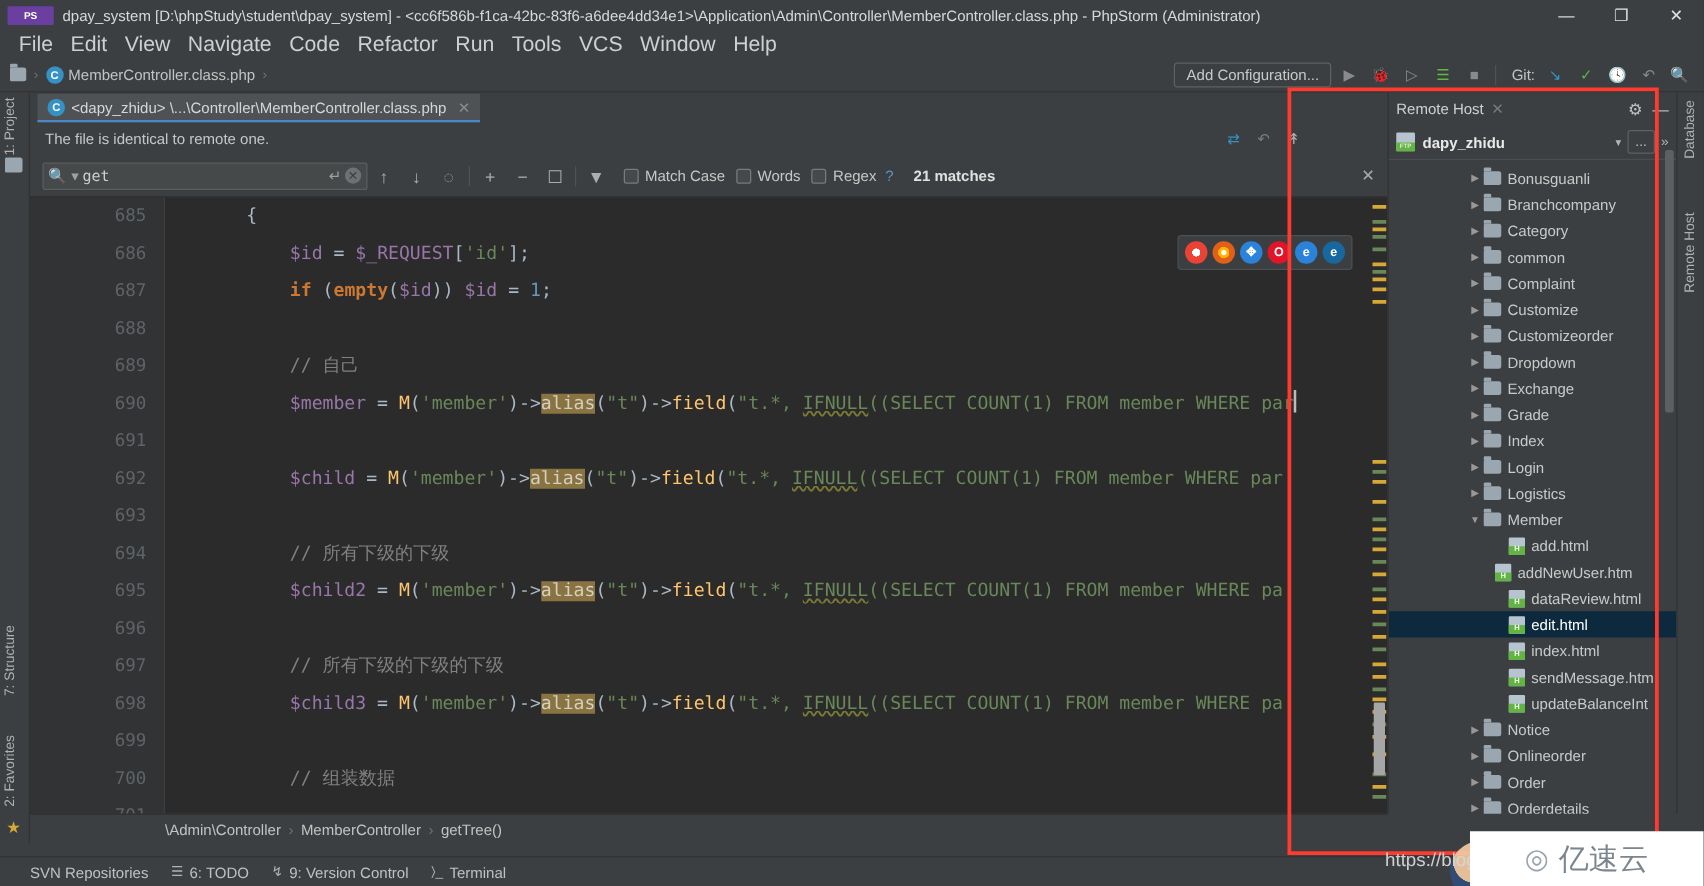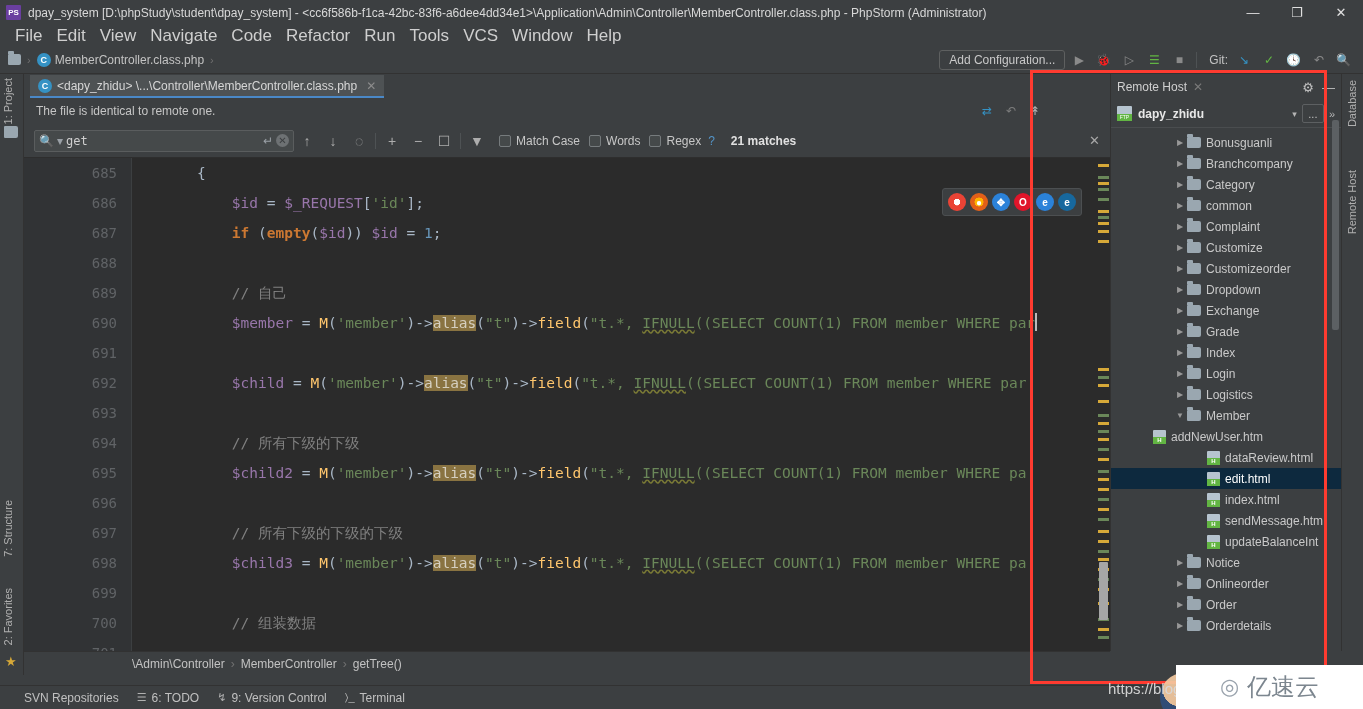--- a/index.html
+++ b/index.html
@@ -10,21 +10,21 @@
     -webkit-font-smoothing: antialiased;
   }
   .app { position:relative; width:1363px; height:709px; background:#3c3f41; }
 
   
   .titlebar {
     height:25px; background:#3c3f41; display:flex; align-items:center;
     padding-left:6px; position:relative;
   }
   .app-logo {
-    width:15px; height:15px; background:#6a3fa0; color:#fff; font-size:8px;
+    width:37px; height:15px; background:#6a3fa0; color:#fff; font-size:8px;
     display:flex; align-items:center; justify-content:center; border-radius:1px;
     font-weight:bold; margin-right:7px;
   }
   .title-text { font-size:12px; color:#d8d8d8; white-space:nowrap; }
   .win-btns { position:absolute; right:0; top:0; height:25px; display:flex; }
   .win-btn {
     width:44px; height:25px; display:flex; align-items:center; justify-content:center;
     color:#e0e0e0; font-size:13px;
   }
 
@@ -530,21 +530,25 @@
         <div class="tnode" style="padding-left: 62px;">
           <span class="tw">▶</span>
           <span class="tfolder"></span>
           <span>Logistics</span>
         </div>
         <div class="tnode" style="padding-left: 62px;">
           <span class="tw">▼</span>
           <span class="tfolder"></span>
           <span>Member</span>
         </div>
-        <div class="tnode" style="padding-left: 42px;">
+        <div class="tnode" style="padding-left: 96px;">
+          <span class="thtml"></span>
+          <span>add.html</span>
+        </div>
+        <div class="tnode" style="padding-left: 85px;">
           <span class="thtml"></span>
           <span>addNewUser.htm</span>
         </div>
         <div class="tnode" style="padding-left: 96px;">
           <span class="thtml"></span>
           <span>dataReview.html</span>
         </div>
         <div class="tnode sel" style="padding-left: 96px;">
           <span class="thtml"></span>
           <span>edit.html</span>

